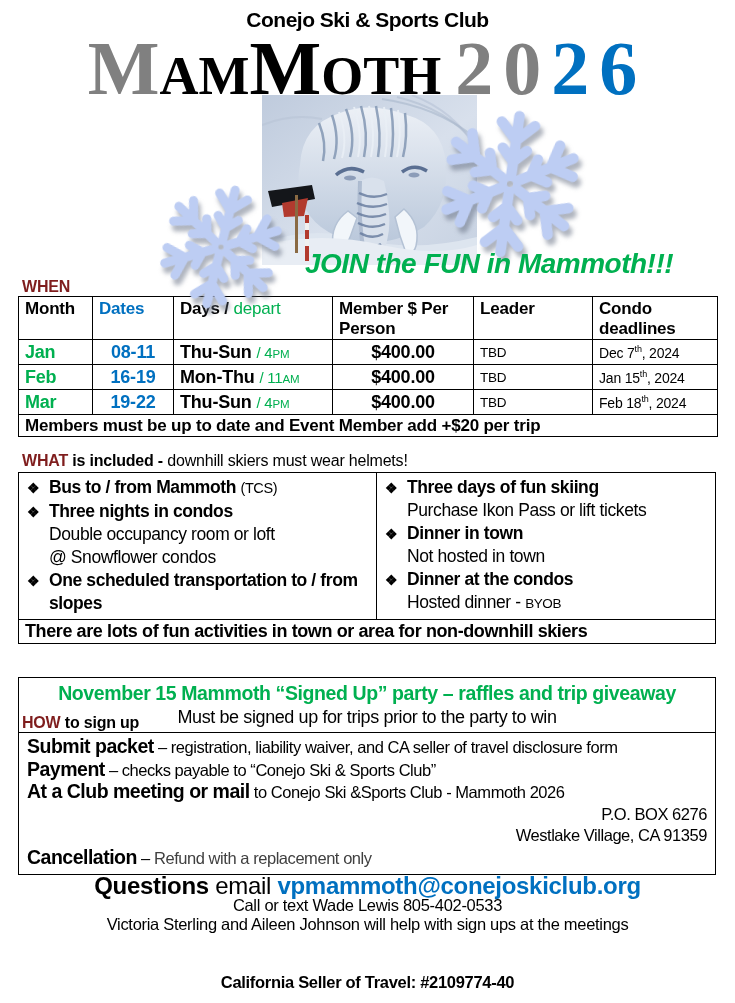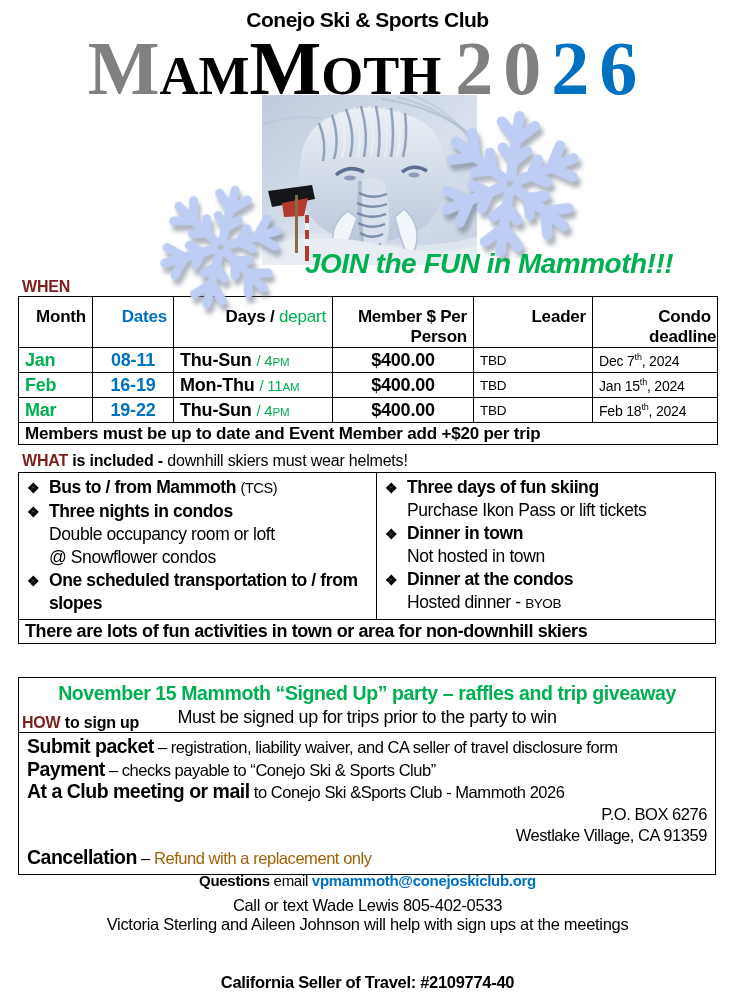--- a/index.html
+++ b/index.html
@@ -32,21 +32,21 @@
   .green{color:#7f1d1d;}
   .lbl-when{top:278px;}
   .lbl-what{top:452px;}
   .lbl-how{top:714px;}
   .reg{font-weight:normal;}
 
   
   .trip-table{position:absolute;left:18px;top:296px;width:699px;z-index:2;
               border-collapse:collapse;table-layout:fixed;background:#fff;}
   .trip-table th,.trip-table td{border:1.5px solid #000;padding:0 6px;overflow:hidden;}
-  .trip-table th{vertical-align:top;padding-top:10px;font-size:17px;text-align:right;height:34px;}
+  .trip-table th{vertical-align:top;padding-top:2px;font-size:17px;text-align:left;height:34px;}
   .th-dates{color:#0070C0;text-align:center;}
   .th-days{text-align:center;font-size:16px;}
   .th-days .dgreen{color:#00B050;font-weight:normal;margin-top:44px;}
   .th-member{text-align:center;font-size:16.5px;}
   .th-condo{font-size:13.5px;line-height:1.15;}
   .th-condo span{display:inline-block;max-width:62px;}
   .trip-table td{height:24px;vertical-align:middle;}
   .month-cell{color:#00B050;font-weight:bold;font-size:18px;}
   .dates-cell{color:#0070C0;font-weight:bold;font-size:18px;text-align:center;}
   .days-cell{font-weight:bold;font-size:18px;white-space:nowrap;margin-left:12px;}
@@ -75,25 +75,25 @@
              text-align:center;padding:3px 0 4px;background:#fff;}
   .party1{color:#00B050;font-weight:bold;font-size:19.5px;line-height:25px;letter-spacing:-0.4px;}
   .party2{font-size:18px;line-height:22px;letter-spacing:-0.4px;}
 
   
   .how-box{position:absolute;left:18px;top:732px;width:680px;border:1.5px solid #000;z-index:2;
            padding:3px 8px 5px;background:#fff;}
   .how-line{font-size:16.5px;line-height:21.5px;letter-spacing:-0.45px;}
   .lead{font-weight:bold;font-size:19.5px;letter-spacing:-0.5px;}
   .addr{margin-left:250px;text-align:right;}
-  .blue-text{color:#a16207;}
+  .blue-text{color:#404040;}
 
   
   .f-center{position:absolute;left:0;width:100%;text-align:center;letter-spacing:-0.3px;}
-  .f-questions{top:872px;font-size:15px;}
+  .f-questions{top:872px;font-size:24px;}
   .f-questions .qlead{font-weight:bold;}
   .email-link{color:#0070C0;font-weight:bold;}
   .f-call{top:896px;font-size:16.5px;}
   .f-help{top:915px;font-size:16.5px;}
   .f-seller{top:973px;font-size:16.5px;font-weight:bold;}
 </style>
 </head>
 <body>
 
 <div class="page">

